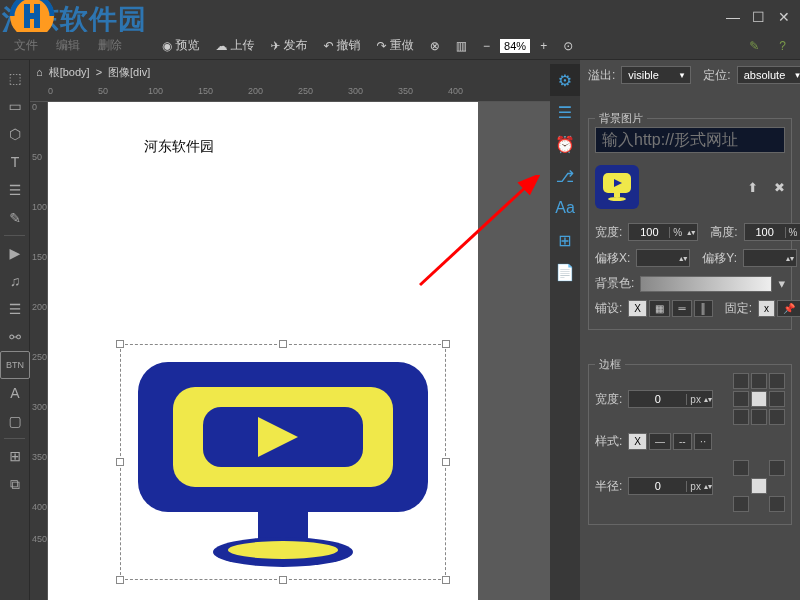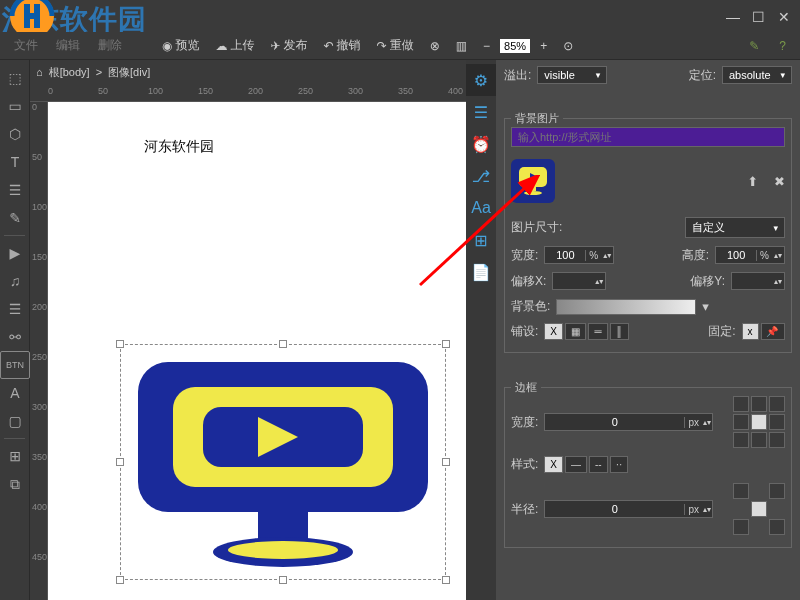--- a/index.html
+++ b/index.html
@@ -29,28 +29,28 @@
 .canvas { flex: 1; background: #5a5a5a; position: relative; overflow: hidden; }
 .page { position: absolute; left: 0; top: 0; width: 430px; height: 510px; background: #fff; }
 .sample-text { position: absolute; left: 96px; top: 36px; color: #000; font-size: 14px; }
 .img-sel { position: absolute; left: 80px; top: 250px; width: 310px; height: 220px; }
 .sel-border { position: absolute; inset: -8px; border: 1px dashed #888; }
 .handle { position: absolute; width: 8px; height: 8px; border: 1px solid #888; background: #fff; }
 .logo-img { position: absolute; left: 0; top: 0; width: 310px; height: 220px; }
 .midtabs { width: 30px; background: #383838; display: flex; flex-direction: column; padding-top: 4px; }
 .midtab { width: 30px; height: 32px; display: flex; align-items: center; justify-content: center; cursor: pointer; color: #47a0d9; font-size: 16px; }
 .midtab.active { background: #2a2a2a; }
-.rightpanel { width: 304px; background: #4a4a4a; padding: 6px 8px; overflow-y: auto; font-size: 12px; }
+.rightpanel { width: 220px; background: #4a4a4a; padding: 6px 8px; overflow-y: auto; font-size: 12px; }
 .proprow { display: flex; align-items: center; margin-bottom: 8px; gap: 6px; }
 .lbl { color: #ccc; font-size: 12px; white-space: nowrap; }
 .sel { background: #333; color: #fff; border: 1px solid #666; padding: 2px 6px; font-size: 11px; min-width: 70px; cursor: pointer; display: inline-flex; align-items: center; justify-content: space-between; text-align: center; }
 .sel::after { content: "▾"; margin-left: 4px; font-size: 9px; }
 .fieldset { border: 1px solid #666; padding: 8px 6px 4px; margin-bottom: 8px; position: relative; margin-top: 34px; }
 .fieldset-title { position: absolute; top: -8px; left: 6px; background: #4a4a4a; padding: 0 4px; font-size: 11px; color: #ccc; }
-.urlbox { width: 100%; background: #4c1d95; border: 1px solid #666; color: #888; padding: 3px 6px; font-size: 11px; }
+.urlbox { width: 100%; background: #0f172a; border: 1px solid #666; color: #888; padding: 3px 6px; font-size: 16px; }
 .thumb { width: 44px; height: 44px; background: #1a2a8a; border-radius: 6px; display: flex; align-items: center; justify-content: center; margin: 6px 0; }
 .numbox { display: flex; align-items: center; background: #333; border: 1px solid #666; }
 .numbox input { width: 40px; background: transparent; border: none; color: #fff; text-align: center; font-size: 11px; padding: 2px; }
 .numbox .unit { color: #ccc; padding: 0 3px; font-size: 10px; border-left: 1px solid #666; }
 .numbox .spin { width: 12px; color: #ccc; font-size: 8px; text-align: center; cursor: pointer; }
 .swatch { width: 140px; height: 16px; background: linear-gradient(90deg,#888,#eee); border: 1px solid #666; cursor: pointer; }
 .swatch-sm { width: 16px; height: 16px; border: 1px solid #666; cursor: pointer; }
 .grid3 { display: grid; grid-template-columns: repeat(3, 16px); gap: 2px; }
 .grid3 div { width: 16px; height: 16px; border: 1px solid #666; background: #3a3a3a; cursor: pointer; }
 .grid3 div.sel-c { background: #ddd; }
@@ -87,21 +87,21 @@
   </div>
   <span style="width:20px"></span>
   <span class="toolbar-item">◉ <span>预览</span></span>
   <span class="toolbar-item">☁ <span>上传</span></span>
   <span class="toolbar-item">✈ <span>发布</span></span>
   <span class="toolbar-item">↶ <span>撤销</span></span>
   <span class="toolbar-item">↷ <span>重做</span></span>
   <span class="toolbar-item">⊗</span>
   <span class="toolbar-item">▥</span>
   <span class="toolbar-item">−</span>
-  <span class="zoom-box">85%</span>
+  <span class="zoom-box">84%</span>
   <span class="toolbar-item">+</span>
   <span class="toolbar-item">⊙</span>
   <div class="toolbar-right">
     <span class="toolbar-item" style="color:#7a9a4a">✎</span>
     <span class="toolbar-item" style="color:#7a9a4a">?</span>
   </div>
 </div>
 
 <div class="main">
   <div class="lefttools">
@@ -146,21 +146,21 @@
       <div class="ruler-v">
         <span style="top:0">0</span>
           <span style="top:50px">50</span>
           <span style="top:100px">100</span>
           <span style="top:150px">150</span>
           <span style="top:200px">200</span>
           <span style="top:250px">250</span>
           <span style="top:300px">300</span>
           <span style="top:350px">350</span>
           <span style="top:400px">400</span>
-          <span style="top:450px">450</span>
+          <span style="top:432px">450</span>
       </div>
       <div class="canvas">
         <div class="page">
           <div class="sample-text">河东软件园</div>
           <div class="img-sel">
             <div class="sel-border"></div>
             <div class="handle" style="left:-12px;top:-12px"></div>
               <div class="handle" style="left:50%;top:-12px;margin-left:-4px"></div>
               <div class="handle" style="right:-12px;top:-12px"></div>
             <div class="handle" style="left:-12px;top:50%;margin-top:-4px"></div>
@@ -212,25 +212,20 @@
               <polygon points="15,10 23,14 15,18" fill="#1a2a9a"></polygon>
               <rect x="15" y="24" width="6" height="4" fill="#f0e84a"></rect>
               <ellipse cx="18" cy="30" rx="9" ry="2" fill="#f0e84a"></ellipse>
             </svg>
         </div>
         <span style="flex:1"></span>
         <span class="iconbtn">⬆</span>
         <span class="iconbtn" style="margin-left:10px">✖</span>
       </div>
       <div class="proprow">
-        <span class="lbl">图片尺寸:</span>
-        <span style="flex:1"></span>
-        <span class="sel" style="min-width:100px">自定义</span>
-      </div>
-      <div class="proprow">
         <span class="lbl">宽度:</span>
         <span class="numbox">
             <input value="100" style="">
             <span class="unit">%</span>
             <span class="spin">▴▾</span>
           </span>
         <span style="flex:1"></span>
         <span class="lbl">高度:</span>
         <span class="numbox">
             <input value="100" style="">

